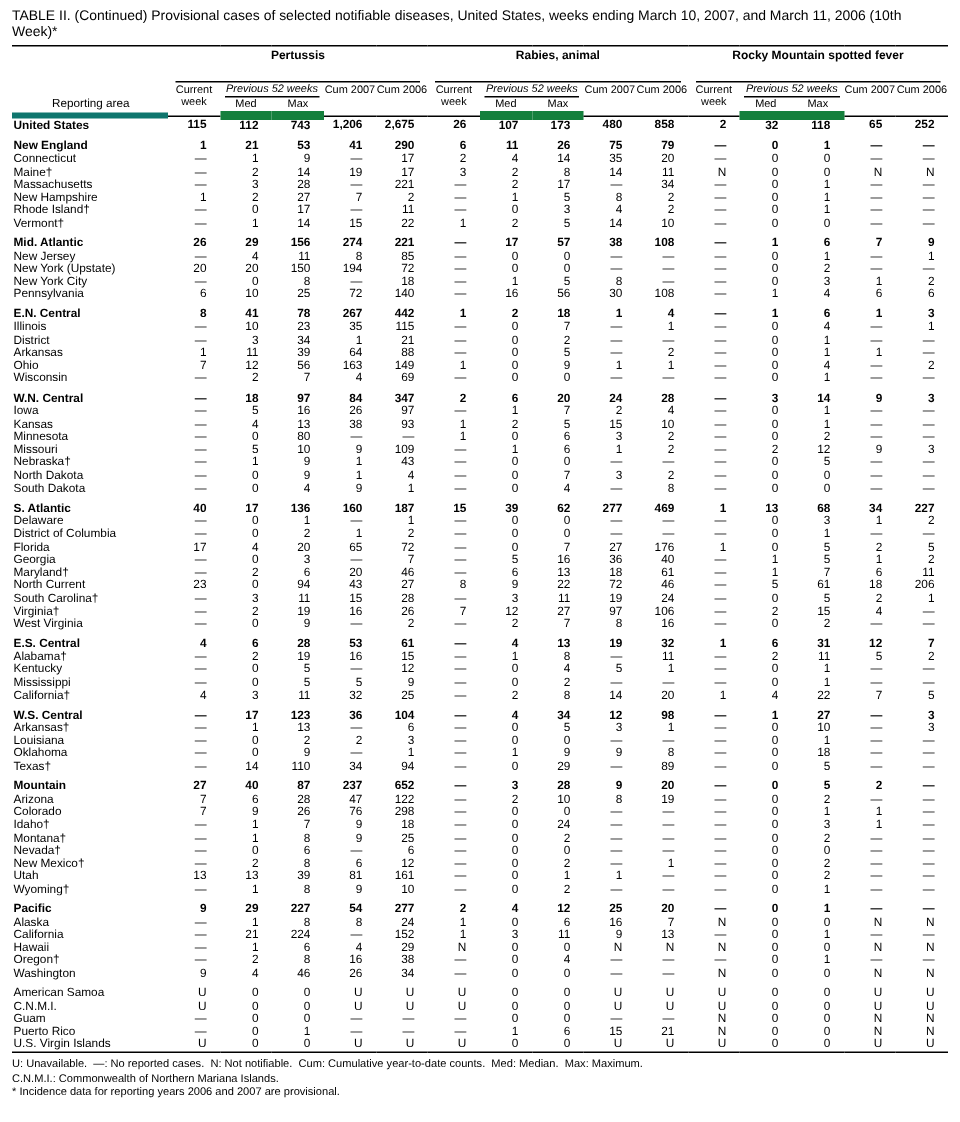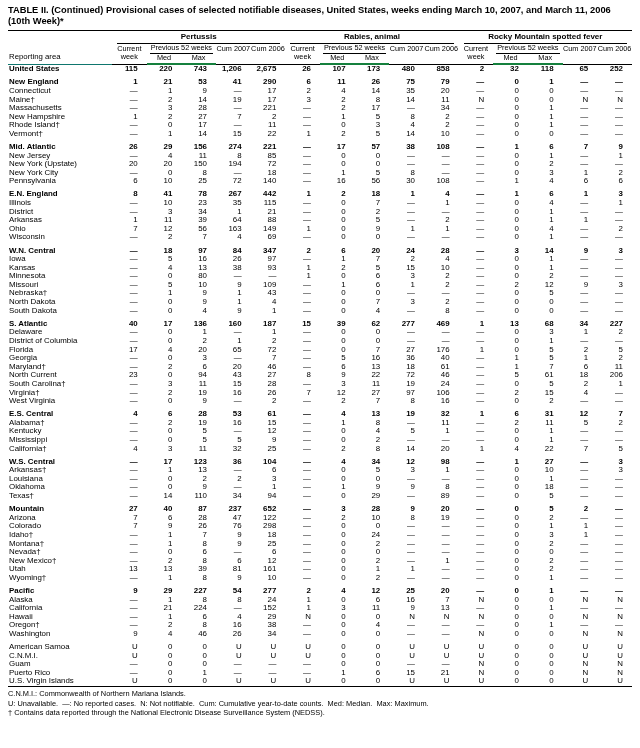--- a/index.html
+++ b/index.html
@@ -1,42 +1,42 @@
 <!DOCTYPE html>
 <html><head>
 <meta charset="utf-8">
 <style>
   html, body { margin: 0; padding: 0; }
   body {
     width: 640px; height: 748px; background: #ffffff; color: #000000;
     font-family: "Liberation Sans", sans-serif; overflow: hidden;
   }
   .page { padding: 5px 8px 0 8px; }
-  .title { font-size: 9.3px; font-weight: bold; line-height: 1.18; margin-bottom: 3px; }
+  .title { font-size: 9.3px; font-weight: normal; line-height: 1.18; margin-bottom: 3px; }
 
   table {
     width: 100%; border-collapse: collapse; table-layout: fixed;
     border-top: 1px solid #000; border-bottom: 1px solid #000;
   }
   col.c-area { width: 104px; }
 
   thead th {
     font-size: 7.3px; font-weight: normal; text-align: center;
     vertical-align: top; padding: 0; line-height: 1.12;
   }
   th.grp { font-size: 8px; font-weight: bold; vertical-align: bottom; padding-top: 2px; }
-  th.grp .u { display: block; border-bottom: 1px solid #000; padding-bottom: 1px; margin: 0 5px; }
-  th.prev { vertical-align: top; }
+  th.grp .u { display: block; border-bottom: 1px solid #000; padding-bottom: 12px; margin: 0 5px; }
+  th.prev { vertical-align: top; font-style: italic; }
   th.prev .u { display: block; border-bottom: 1px solid #000; padding-bottom: 1px; margin: 0 3px; }
   th.area-h {
-    text-align: left; vertical-align: bottom; font-size: 7.8px;
-    padding: 0 0 2px 1px; border-bottom: 1px solid #0f766e;
+    text-align: center; vertical-align: bottom; font-size: 7.8px;
+    padding: 0 0 2px 1px; border-bottom: 4px solid #0f766e;
   }
   th.rspan { border-bottom: 1px solid #000; padding-top: 1px; margin-top: 28px; }
-  thead tr.medmax th { border-bottom: 2px solid #15803d; padding-bottom: 1px; }
+  thead tr.medmax th { border-bottom: 6px solid #15803d; padding-bottom: 1px; }
 
   tbody td {
     font-size: 7.9px; line-height: 8.6px; padding: 0;
     white-space: nowrap; overflow: hidden;
   }
   td.area { text-align: left; padding-left: 1px; }
   td.num { text-align: right; padding-right: 9px; }
   tr.bold td { font-weight: bold; }
   tr.spacer td { height: 4.5px; line-height: 4.5px; font-size: 1px; }
 
@@ -96,21 +96,21 @@
         <th>Med</th>
         <th>Max</th>
         <th>Med</th>
         <th>Max</th>
       </tr>
     </thead>
     <tbody>
         <tr class="bold">
           <td class="area">United States</td>
           <td class="num">115</td>
-          <td class="num">220</td>
+          <td class="num">112</td>
           <td class="num">743</td>
           <td class="num">1,206</td>
           <td class="num">2,675</td>
           <td class="num">26</td>
           <td class="num">107</td>
           <td class="num">173</td>
           <td class="num">480</td>
           <td class="num">858</td>
           <td class="num">2</td>
           <td class="num">32</td>
@@ -337,21 +337,21 @@
           <td class="num">—</td>
           <td class="num">1</td>
           <td class="num">4</td>
           <td class="num">6</td>
           <td class="num">6</td>
         </tr>
         <tr class="spacer">
           <td colspan="16"></td>
         </tr>
         <tr class="bold">
-          <td class="area">E.N. England</td>
+          <td class="area">E.N. Central</td>
           <td class="num">8</td>
           <td class="num">41</td>
           <td class="num">78</td>
           <td class="num">267</td>
           <td class="num">442</td>
           <td class="num">1</td>
           <td class="num">2</td>
           <td class="num">18</td>
           <td class="num">1</td>
           <td class="num">4</td>
@@ -1333,18 +1333,18 @@
           <td class="num">U</td>
           <td class="num">0</td>
           <td class="num">0</td>
           <td class="num">U</td>
           <td class="num">U</td>
         </tr>
       </tbody>
   </table>
 
   <div class="footnotes">
+      <div>U: Unavailable.  —: No reported cases.  N: Not notifiable.  Cum: Cumulative year-to-date counts.  Med: Median.  Max: Maximum.</div>
       <div>C.N.M.I.: Commonwealth of Northern Mariana Islands.</div>
-      <div>U: Unavailable.  —: No reported cases.  N: Not notifiable.  Cum: Cumulative year-to-date counts.  Med: Median.  Max: Maximum.</div>
-      <div>† Contains data reported through the National Electronic Disease Surveillance System (NEDSS).</div>
+      <div>* Incidence data for reporting years 2006 and 2007 are provisional.</div>
     </div>
 
 </div>
 
 </body></html>

